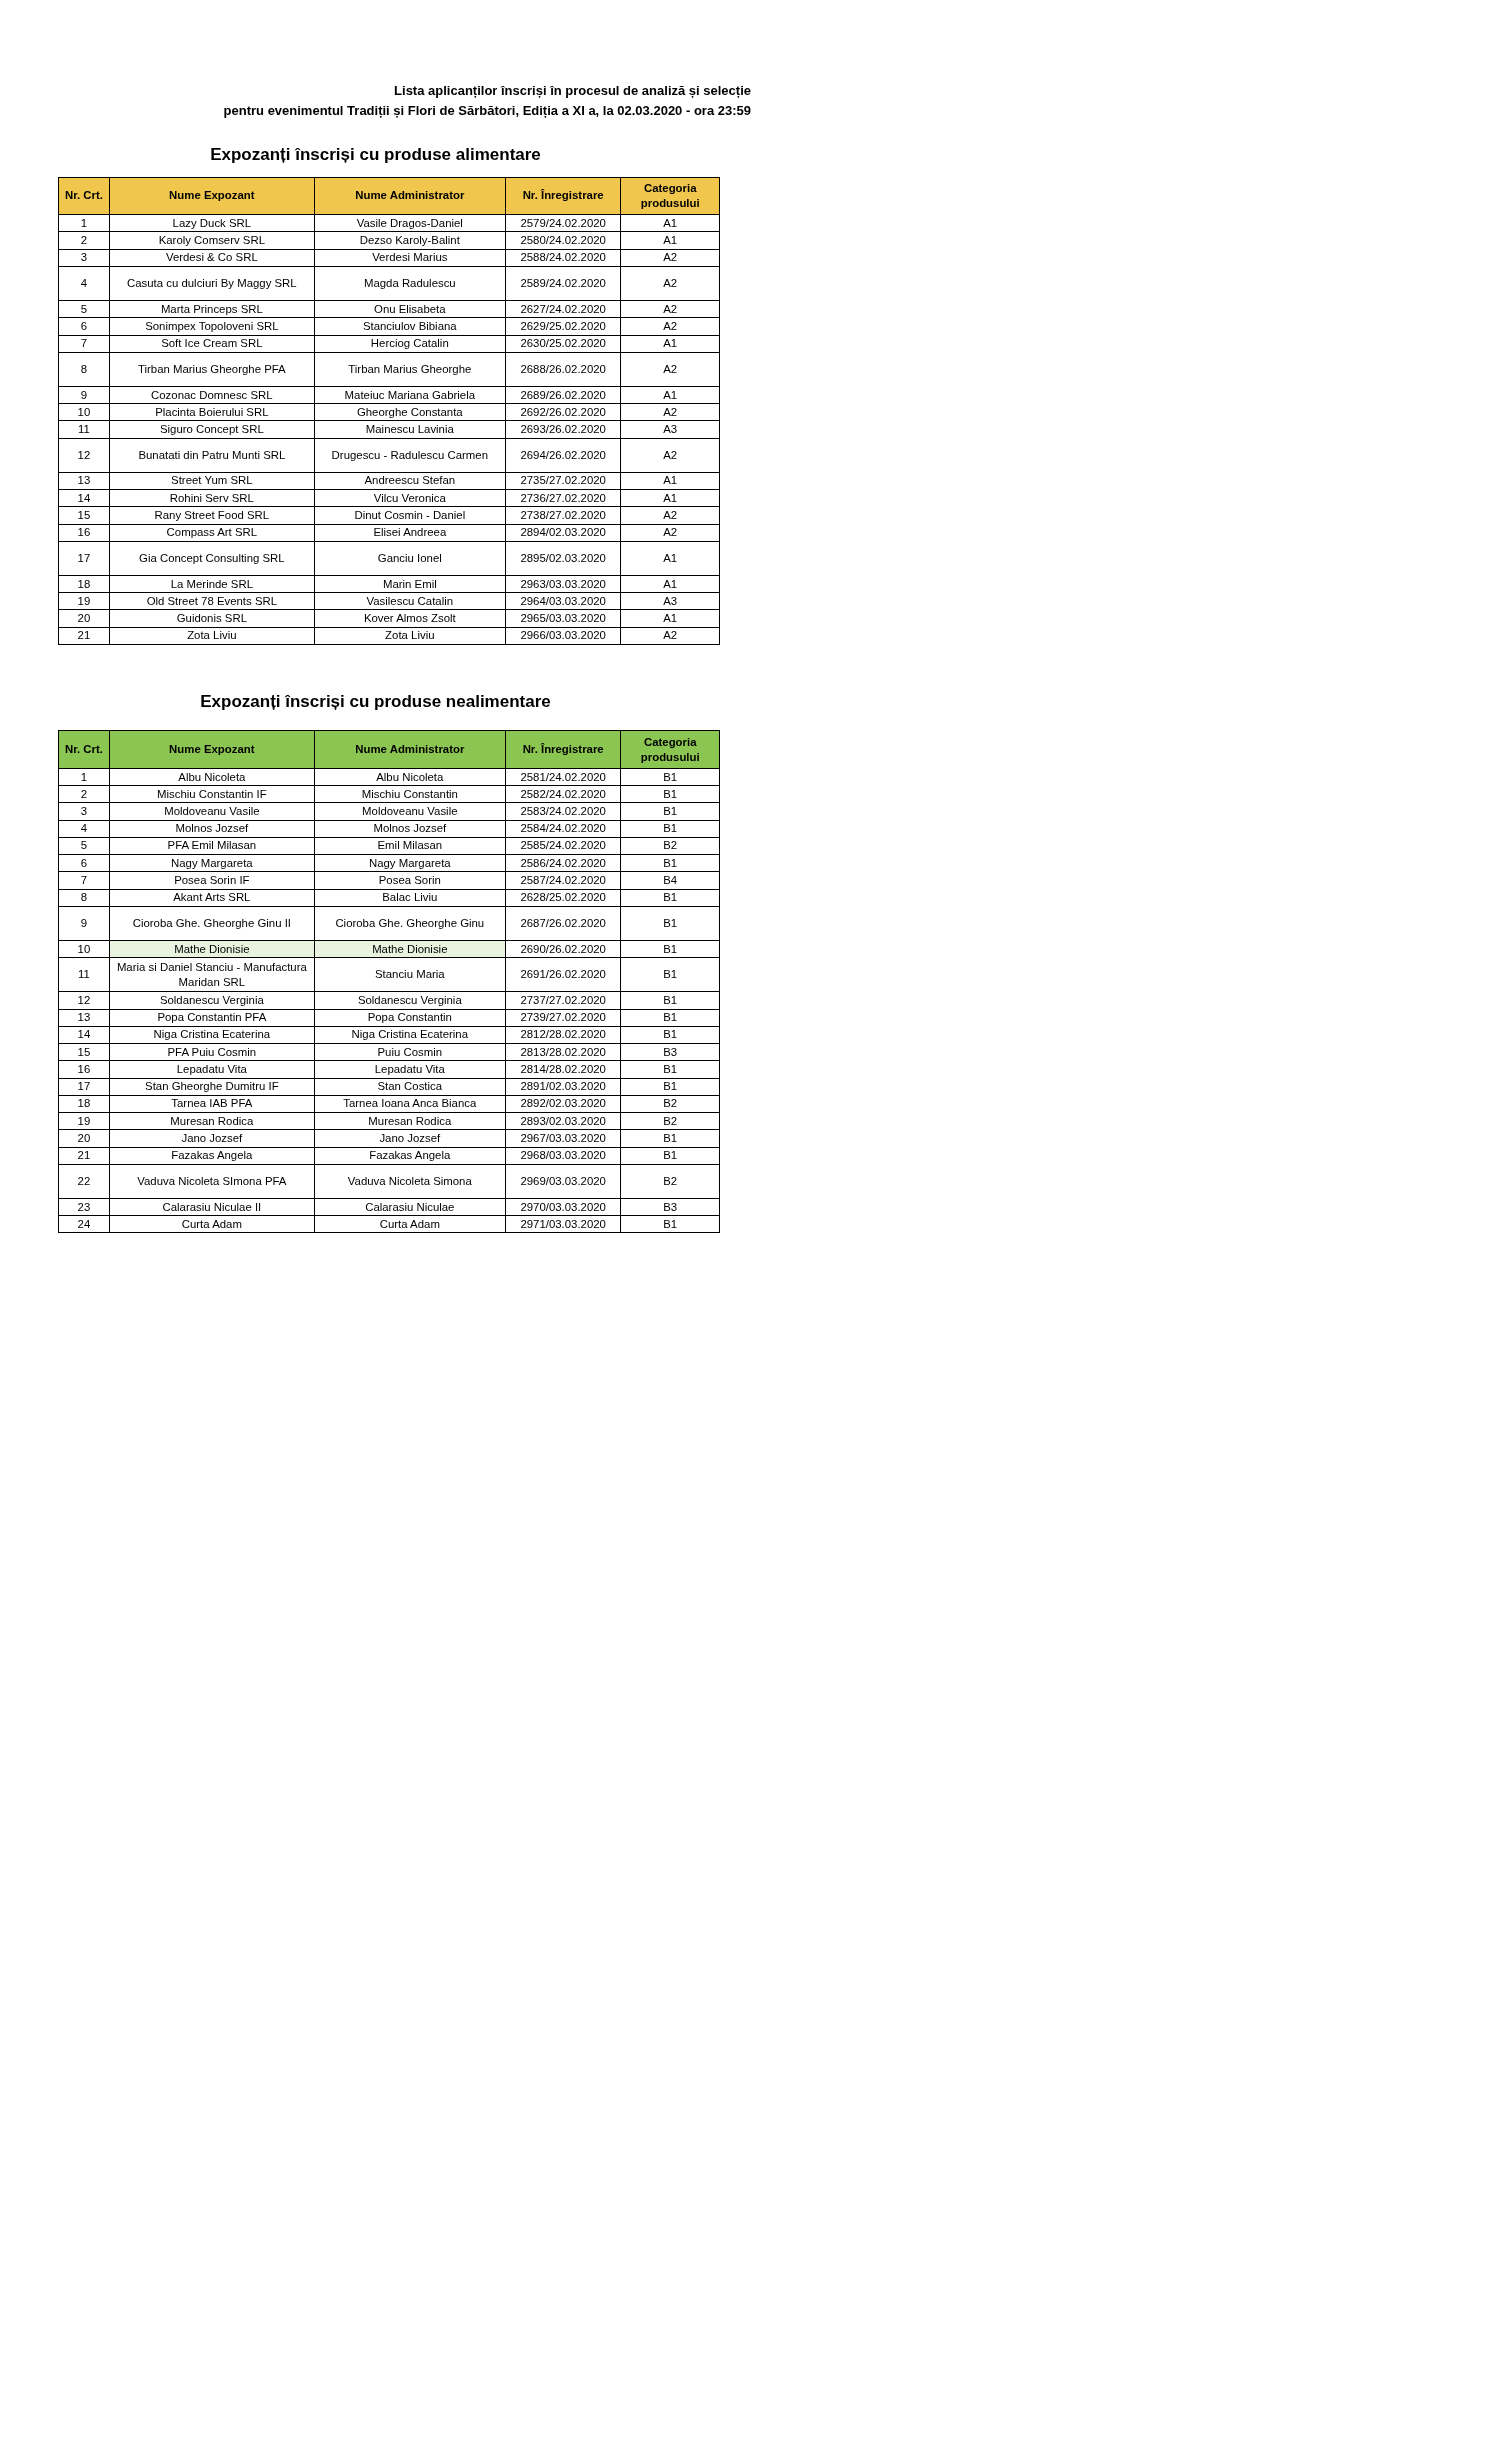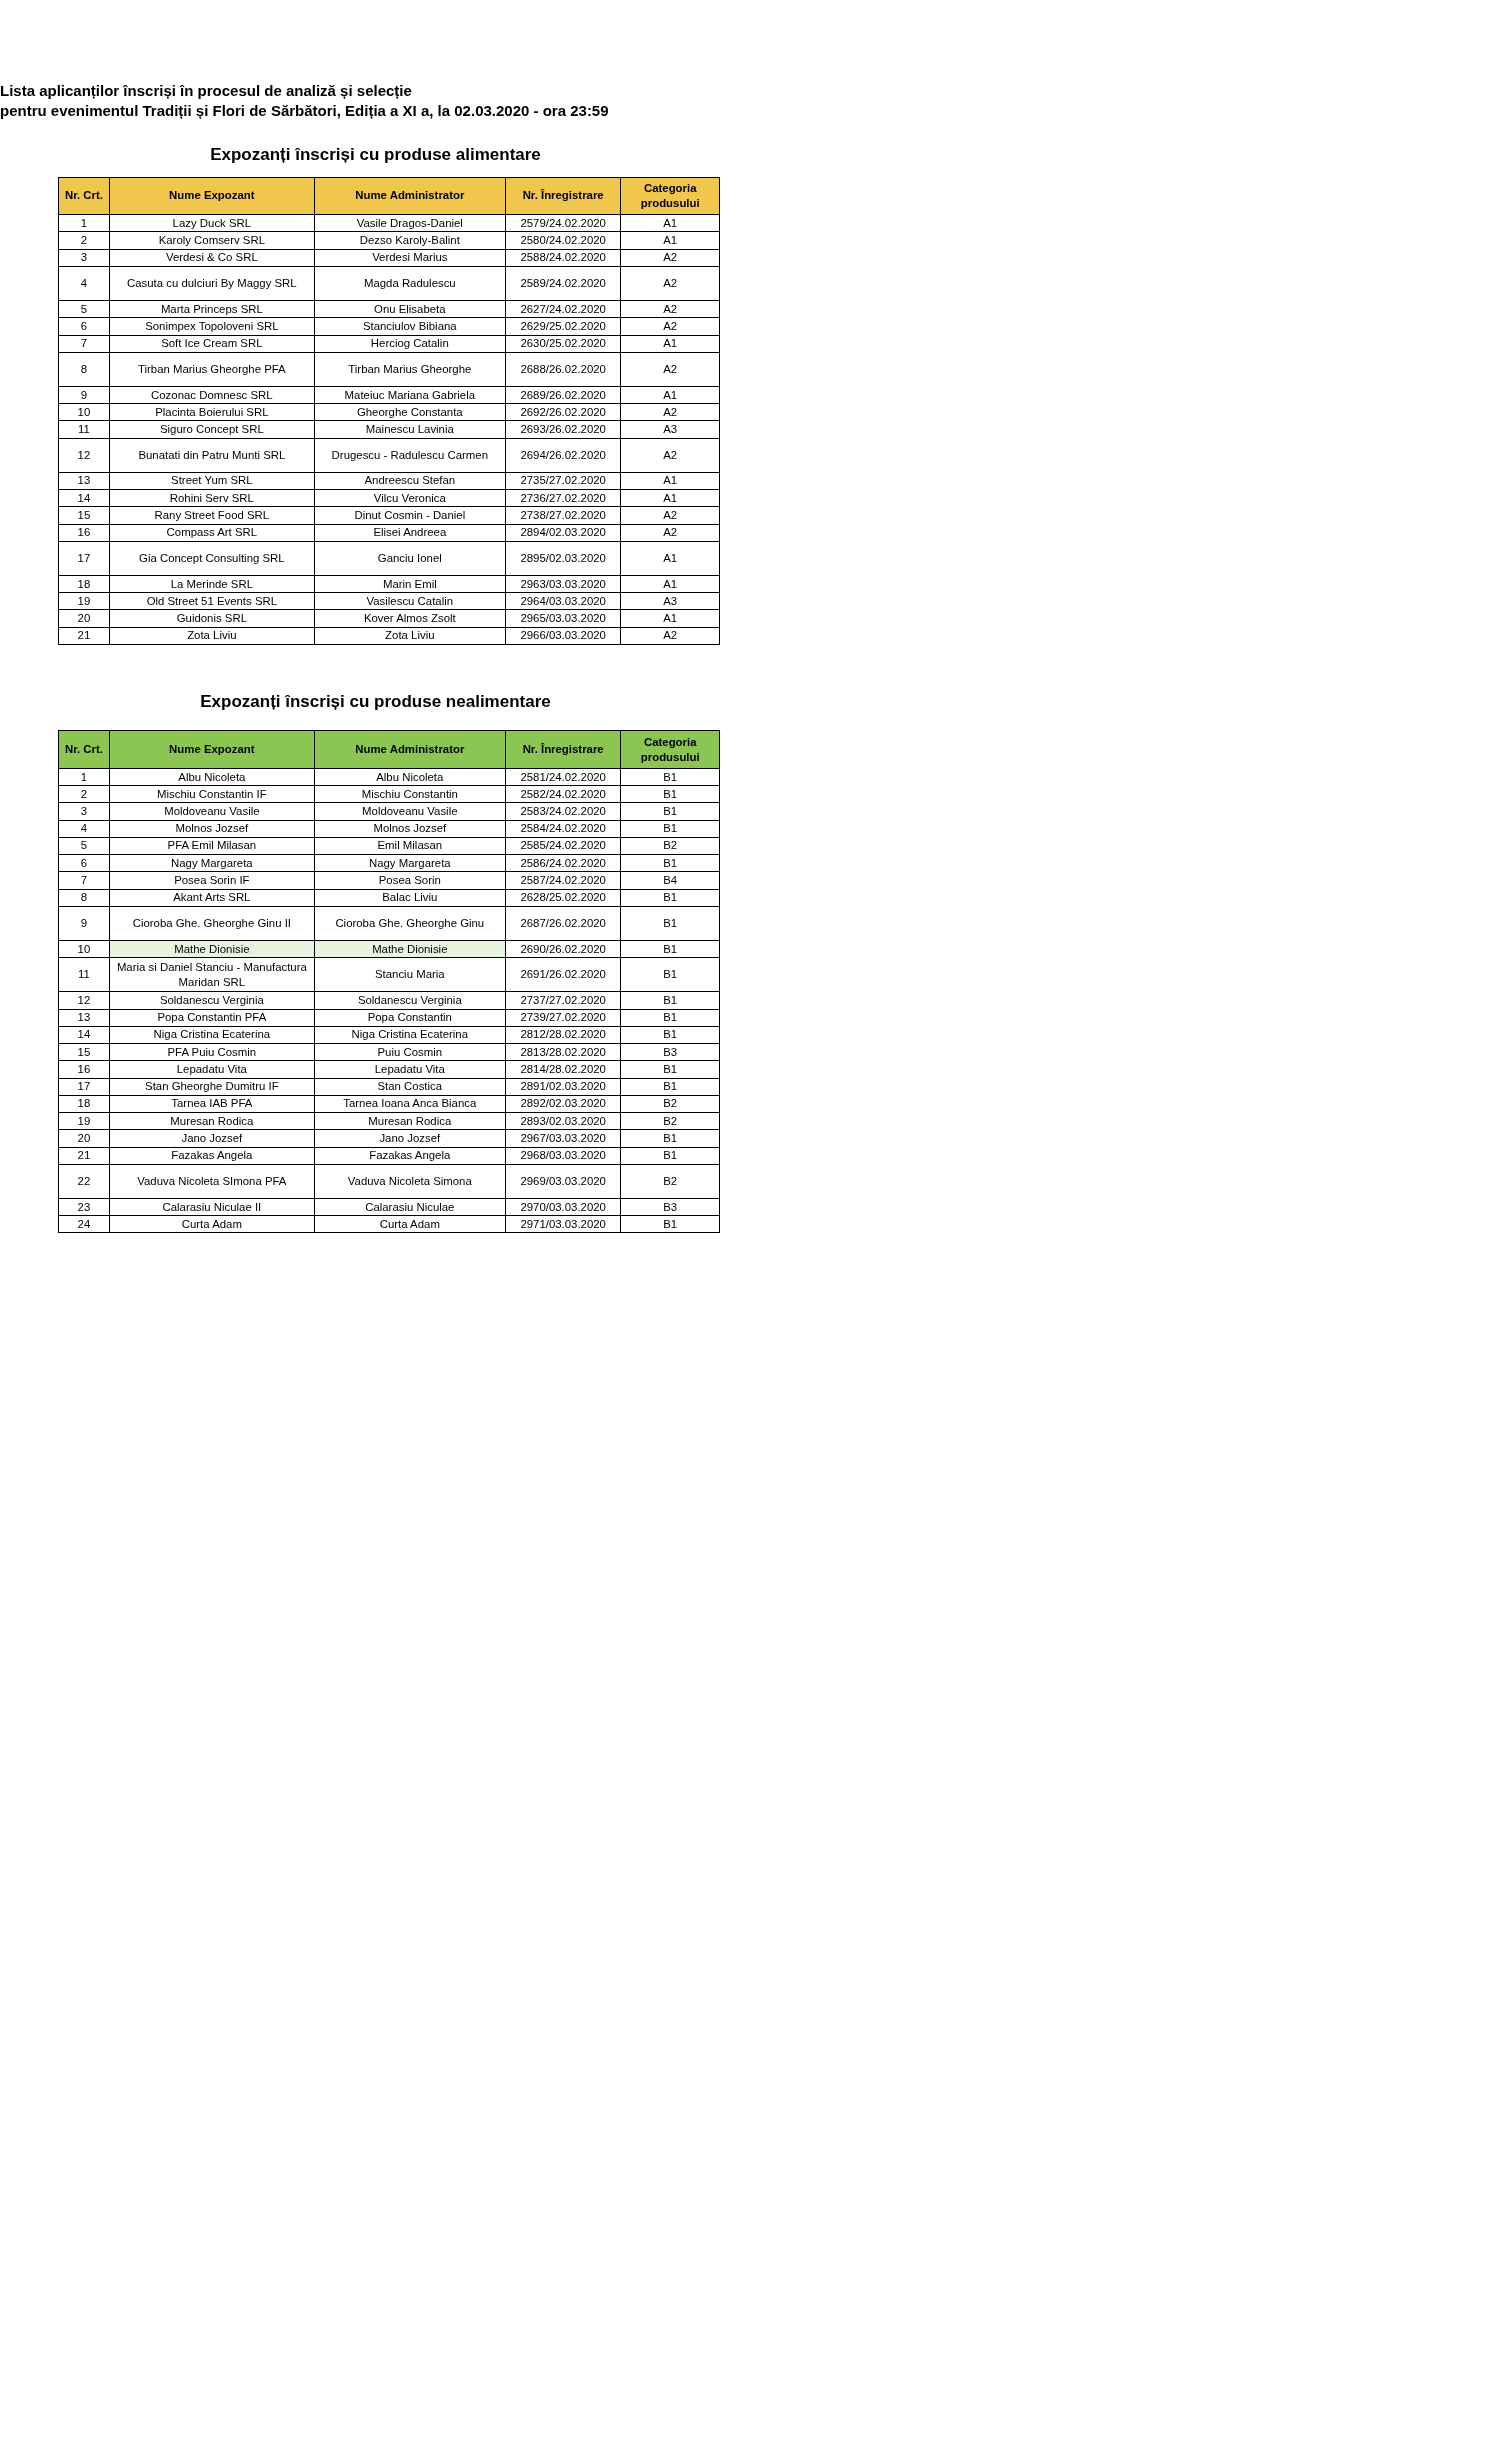--- a/index.html
+++ b/index.html
@@ -15,23 +15,23 @@
   .page {
     position: relative;
     width: 751px;
     min-height: 1231px;
     background: #ffffff;
     padding-bottom: 51px;
     box-sizing: border-box;
   }
   .doc-title {
     padding-top: 81px;
-    text-align: left;
+    text-align: right;
     font-weight: bold;
-    font-size: 15px;
+    font-size: 13px;
     line-height: 20px;
   }
   .section-heading {
     margin-top: 25px;
     text-align: center;
     font-weight: bold;
     font-size: 17px;
     line-height: 17px;
   }
   .doc-section.second .section-heading {
@@ -226,21 +226,21 @@
             </tr>
             <tr>
               <td>18</td>
               <td>La Merinde SRL</td>
               <td>Marin Emil</td>
               <td>2963/03.03.2020</td>
               <td>A1</td>
             </tr>
             <tr>
               <td>19</td>
-              <td>Old Street 51 Events SRL</td>
+              <td>Old Street 78 Events SRL</td>
               <td>Vasilescu Catalin</td>
               <td>2964/03.03.2020</td>
               <td>A3</td>
             </tr>
             <tr>
               <td>20</td>
               <td>Guidonis SRL</td>
               <td>Kover Almos Zsolt</td>
               <td>2965/03.03.2020</td>
               <td>A1</td>

